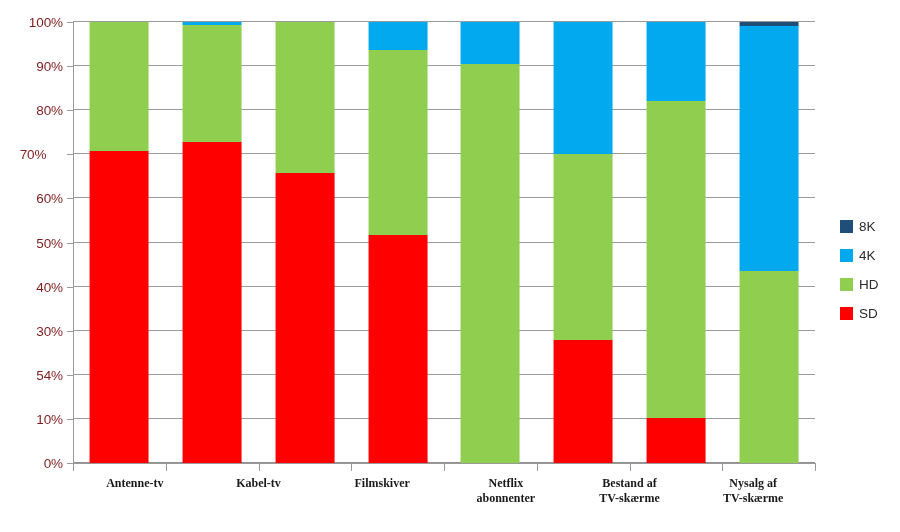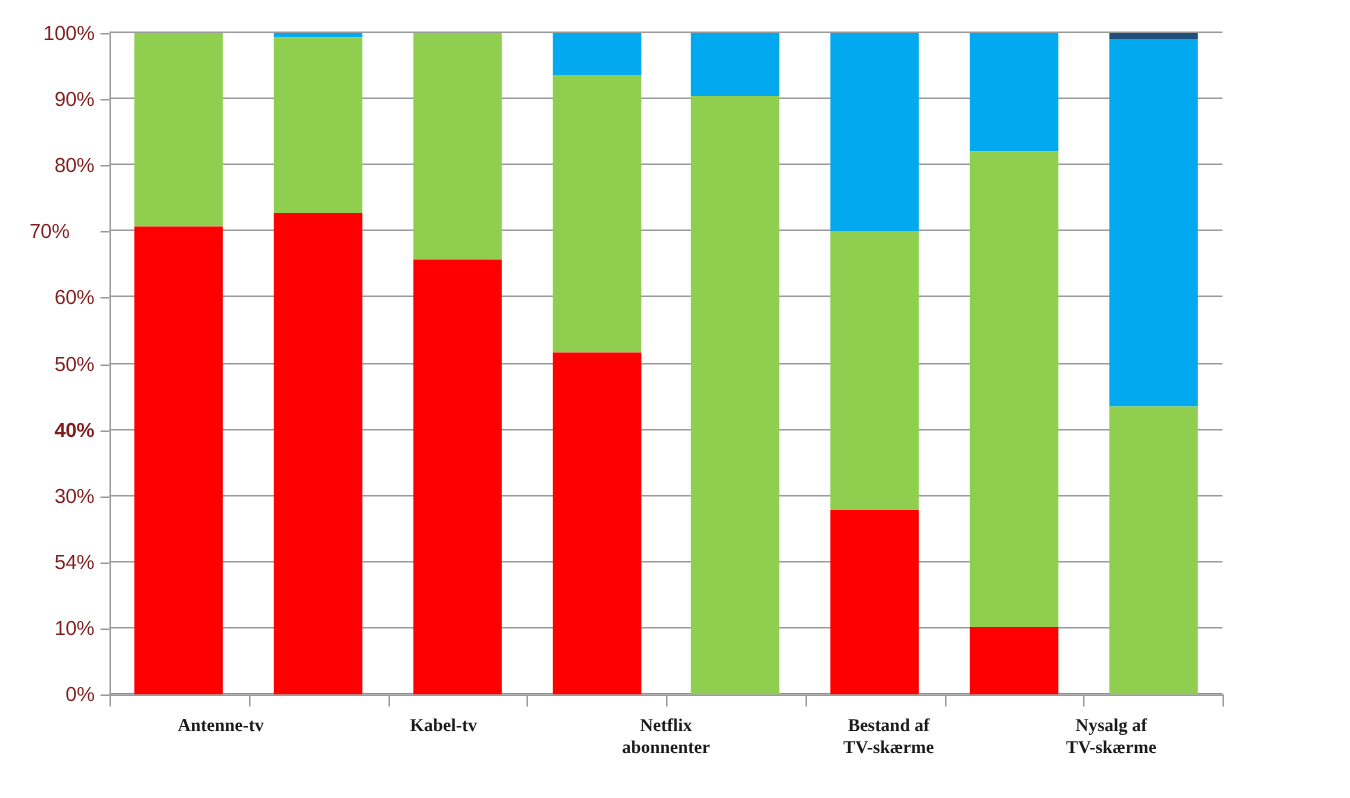--- a/index.html
+++ b/index.html
@@ -199,21 +199,21 @@
 </head>
 <body>
 
 <div id="chart-root">
 
   <div class="y-labels">
       <div class="y-label" style="bottom: auto; top: 100%;">0%</div>
       <div class="y-label" style="bottom: auto; top: 90%;">10%</div>
       <div class="y-label" style="bottom: auto; top: 80%;">54%</div>
       <div class="y-label" style="bottom: auto; top: 70%;">30%</div>
-      <div class="y-label" style="bottom: auto; top: 60%; font-weight: bold;">40%</div>
+      <div class="y-label" style="bottom: auto; top: 60%;">40%</div>
       <div class="y-label" style="bottom: auto; top: 50%;">50%</div>
       <div class="y-label" style="bottom: auto; top: 40%;">60%</div>
       <div class="y-label" style="bottom: auto; top: 30%; text-align: center;">70%</div>
       <div class="y-label" style="bottom: auto; top: 20%;">80%</div>
       <div class="y-label" style="bottom: auto; top: 10%;">90%</div>
       <div class="y-label" style="bottom: auto; top: 0%;">100%</div>
     </div>
 
   <div class="plot-area">
       <div class="gridline baseline" style="bottom: 0%;"></div>
@@ -299,33 +299,54 @@
       <div class="x-tick-cell"></div>
     </div>
   <div class="x-labels">
       <div class="x-label">
         <div>Antenne-tv</div>
       </div>
       <div class="x-label">
         <div>Kabel-tv</div>
       </div>
       <div class="x-label">
+        <div>Filmskiver</div>
+      </div>
+      <div class="x-label">
         <div>Netflix</div>
         <div>abonnenter</div>
       </div>
       <div class="x-label">
         <div>Bestand af</div>
         <div>TV-skærme</div>
       </div>
       <div class="x-label">
         <div>Nysalg af</div>
         <div>TV-skærme</div>
       </div>
     </div>
 
+  <div class="legend">
+      <div class="legend-item">
+        <span class="legend-swatch" style="background: rgb(31, 78, 121);"></span>
+        <span class="legend-text">8K</span>
+      </div>
+      <div class="legend-item">
+        <span class="legend-swatch" style="background: rgb(2, 169, 238);"></span>
+        <span class="legend-text">4K</span>
+      </div>
+      <div class="legend-item">
+        <span class="legend-swatch" style="background: rgb(143, 206, 79);"></span>
+        <span class="legend-text">HD</span>
+      </div>
+      <div class="legend-item">
+        <span class="legend-swatch" style="background: rgb(255, 0, 0);"></span>
+        <span class="legend-text">SD</span>
+      </div>
+    </div>
 
 <div class="y-tick" style="top: 463px;"></div>
     <div class="y-tick" style="top: 418.9px;"></div>
     <div class="y-tick" style="top: 374.8px;"></div>
     <div class="y-tick" style="top: 330.7px;"></div>
     <div class="y-tick" style="top: 286.6px;"></div>
     <div class="y-tick" style="top: 242.5px;"></div>
     <div class="y-tick" style="top: 198.4px;"></div>
     <div class="y-tick" style="top: 154.3px;"></div>
     <div class="y-tick" style="top: 110.2px;"></div>

